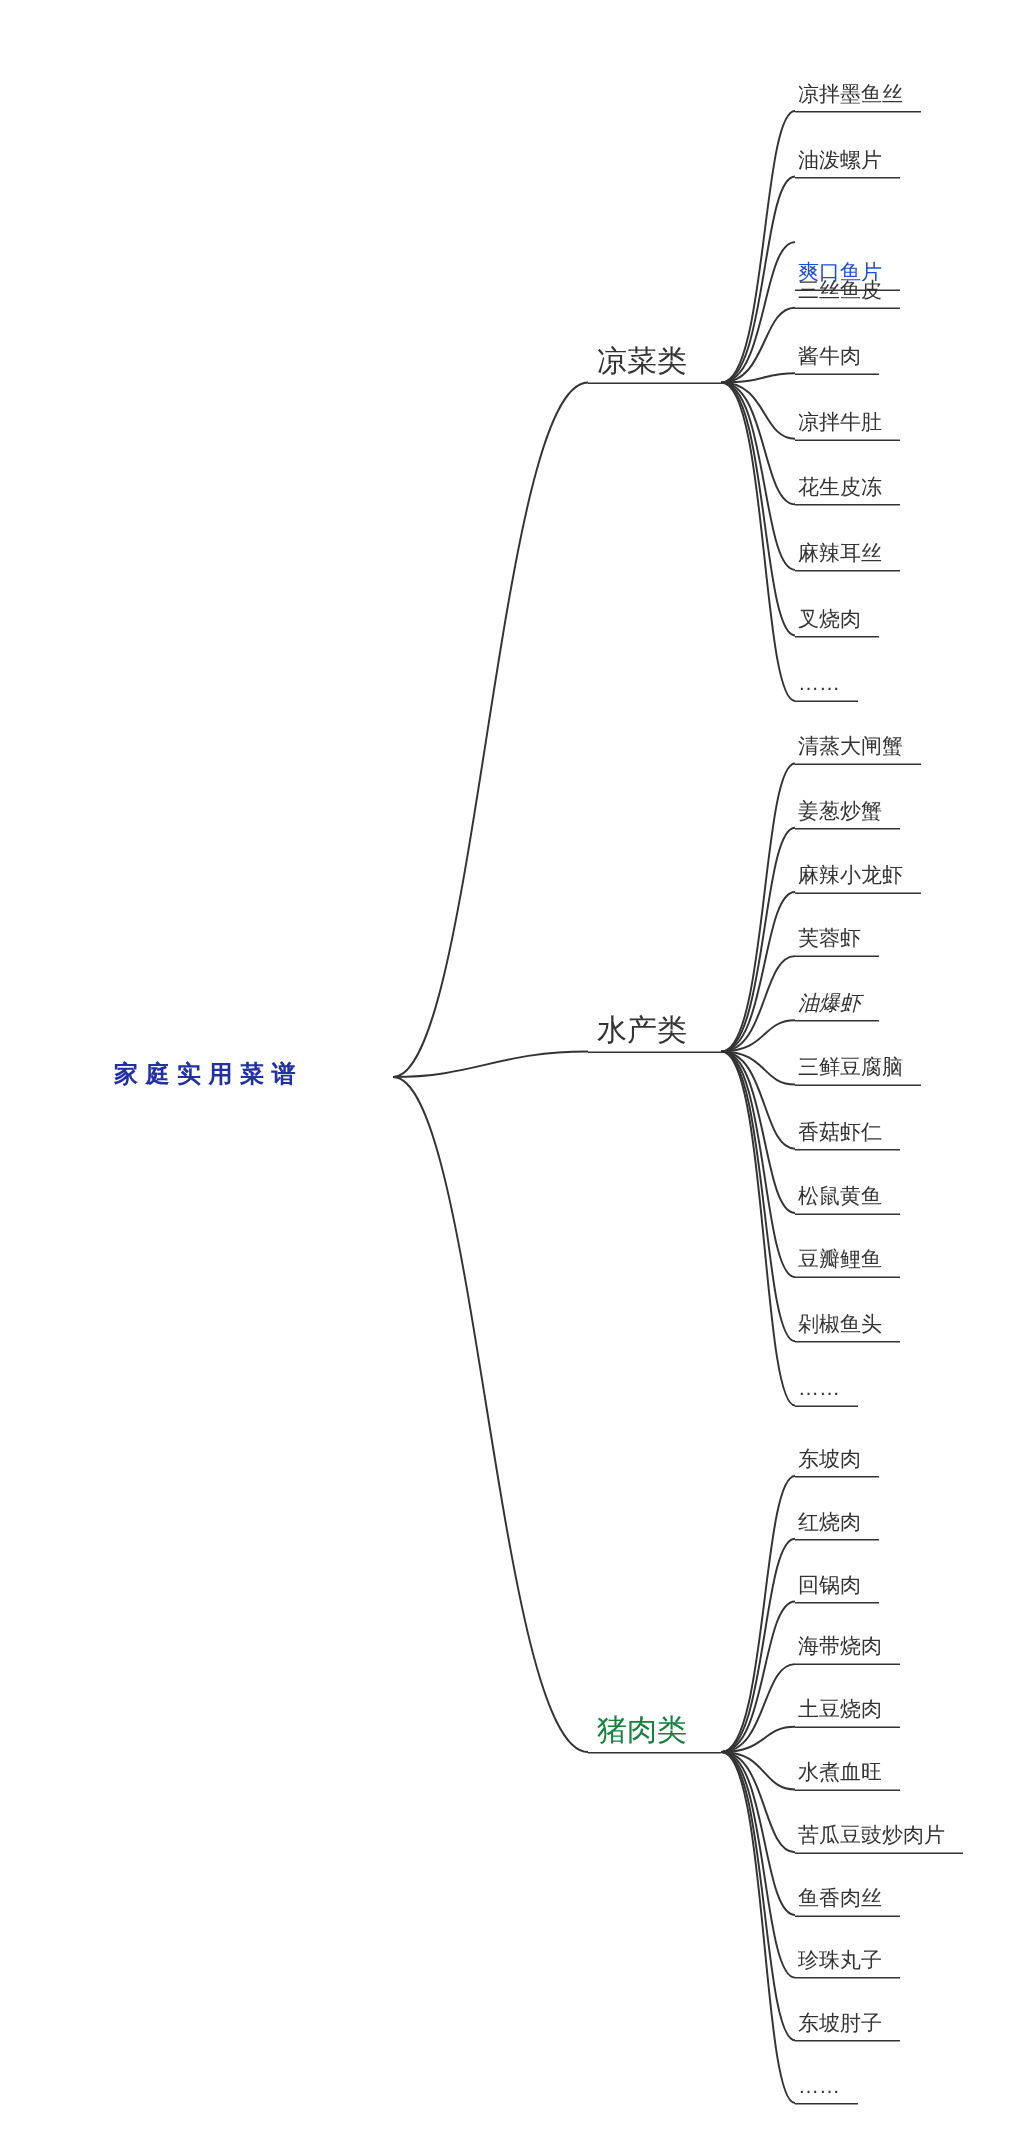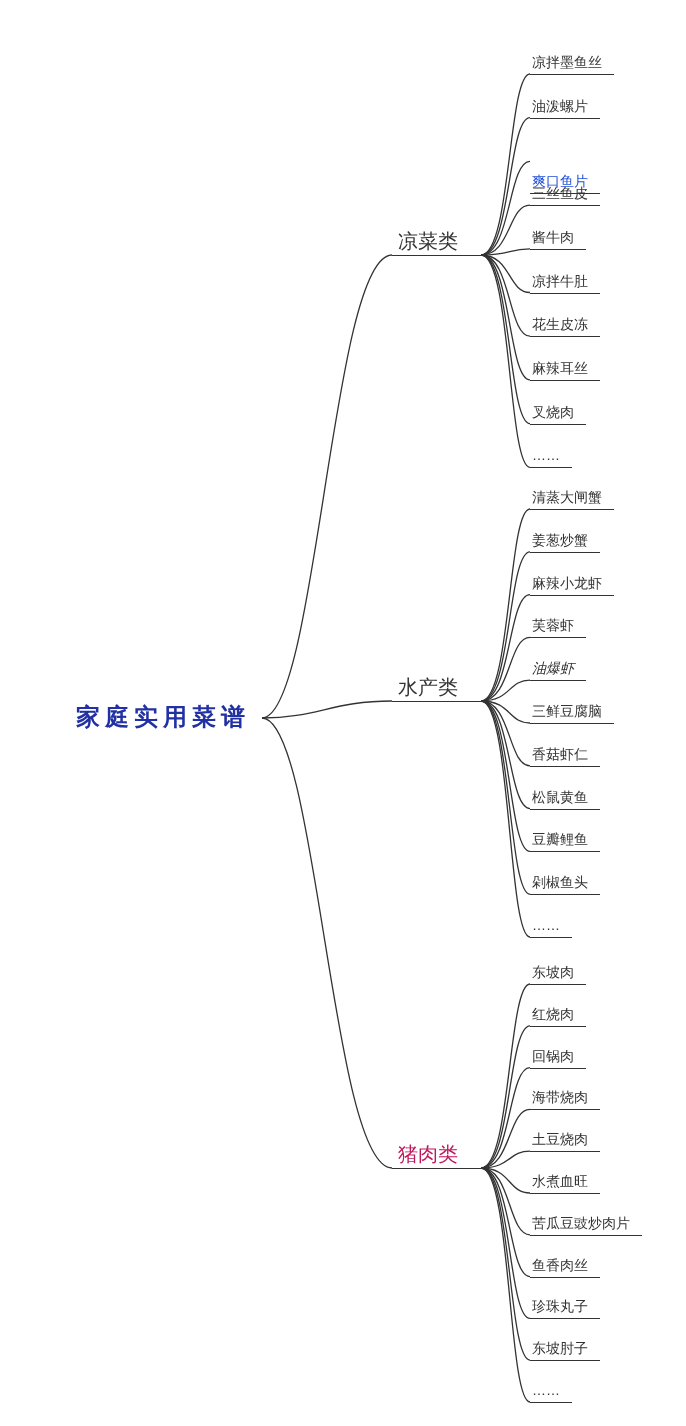--- a/index.html
+++ b/index.html
@@ -12,21 +12,21 @@
   }
   #edges {
     position:absolute; left:0; top:0;
     width:686px; height:1426px;
     pointer-events:none;
   }
   #edges path { fill:none; stroke-width:1.3px; }
   .root {
     position:absolute;
     left:76px; top:702px;
-    font-size:24px; font-weight:bold;
+    font-size:16px; font-weight:bold;
     letter-spacing:5px;
     line-height:30px;
     white-space:nowrap;
     cursor:default;
   }
   .branch {
     position:absolute;
     font-size:20px;
     color:#333333;
     line-height:22px;
@@ -106,21 +106,21 @@
       <div class="leaf" style="left: 530px; top: 528.8px; color: rgb(51, 51, 51);">姜葱炒蟹</div>
       <div class="leaf" style="left: 530px; top: 571.6px; color: rgb(51, 51, 51);">麻辣小龙虾</div>
       <div class="leaf" style="left: 530px; top: 614.4px; color: rgb(51, 51, 51);">芙蓉虾</div>
       <div class="leaf" style="left: 530px; top: 657.2px; color: rgb(51, 51, 51); font-style: italic;">油爆虾</div>
       <div class="leaf" style="left: 530px; top: 700px; color: rgb(51, 51, 51);">三鲜豆腐脑</div>
       <div class="leaf" style="left: 530px; top: 742.8px; color: rgb(51, 51, 51);">香菇虾仁</div>
       <div class="leaf" style="left: 530px; top: 785.6px; color: rgb(51, 51, 51);">松鼠黄鱼</div>
       <div class="leaf" style="left: 530px; top: 828.4px; color: rgb(51, 51, 51);">豆瓣鲤鱼</div>
       <div class="leaf" style="left: 530px; top: 871.2px; color: rgb(51, 51, 51);">剁椒鱼头</div>
       <div class="leaf" style="left: 530px; top: 914px; color: rgb(51, 51, 51);">……</div>
-      <div class="branch" style="left: 392px; top: 1143px; width: 89px; color: #be185d;">猪肉类</div>
+      <div class="branch" style="left: 392px; top: 1143px; width: 89px; color: #15803d;">猪肉类</div>
       <div class="leaf" style="left: 530px; top: 961px; color: rgb(51, 51, 51);">东坡肉</div>
       <div class="leaf" style="left: 530px; top: 1002.8px; color: rgb(51, 51, 51);">红烧肉</div>
       <div class="leaf" style="left: 530px; top: 1044.6px; color: rgb(51, 51, 51);">回锅肉</div>
       <div class="leaf" style="left: 530px; top: 1086.4px; color: rgb(51, 51, 51);">海带烧肉</div>
       <div class="leaf" style="left: 530px; top: 1128.2px; color: rgb(51, 51, 51);">土豆烧肉</div>
       <div class="leaf" style="left: 530px; top: 1170px; color: rgb(51, 51, 51);">水煮血旺</div>
       <div class="leaf" style="left: 530px; top: 1211.8px; color: rgb(51, 51, 51);">苦瓜豆豉炒肉片</div>
       <div class="leaf" style="left: 530px; top: 1253.6px; color: rgb(51, 51, 51);">鱼香肉丝</div>
       <div class="leaf" style="left: 530px; top: 1295.4px; color: rgb(51, 51, 51);">珍珠丸子</div>
       <div class="leaf" style="left: 530px; top: 1337.2px; color: rgb(51, 51, 51);">东坡肘子</div>

